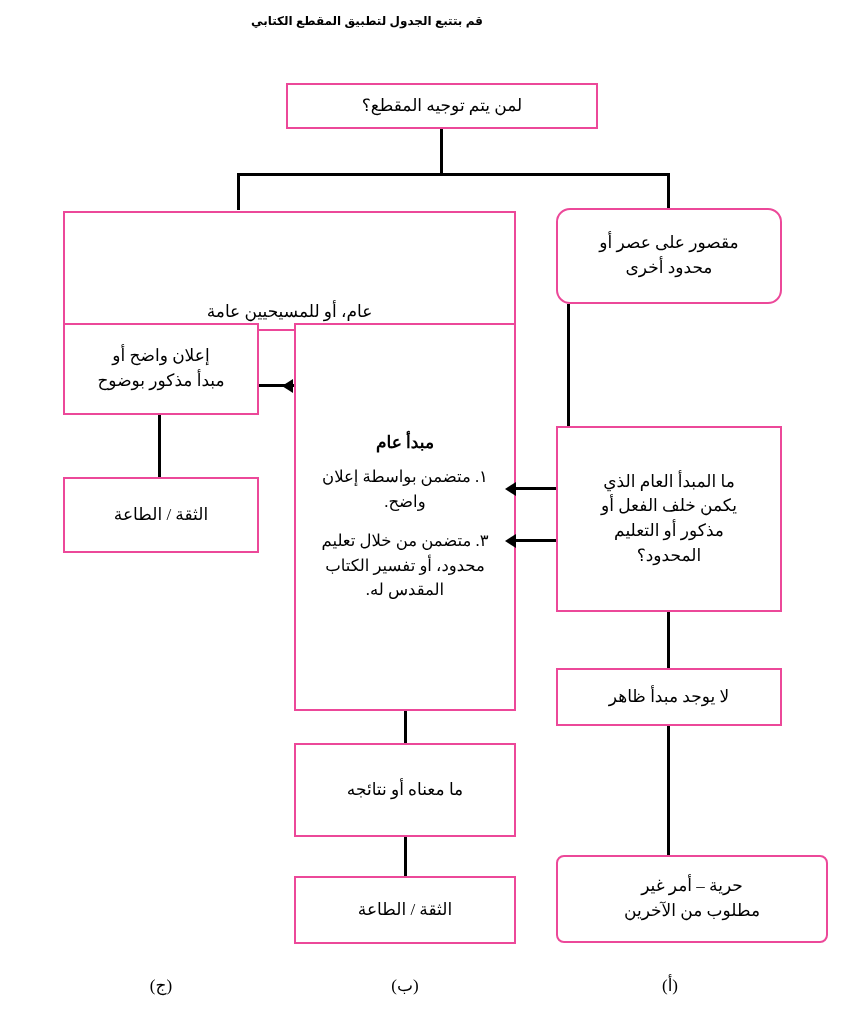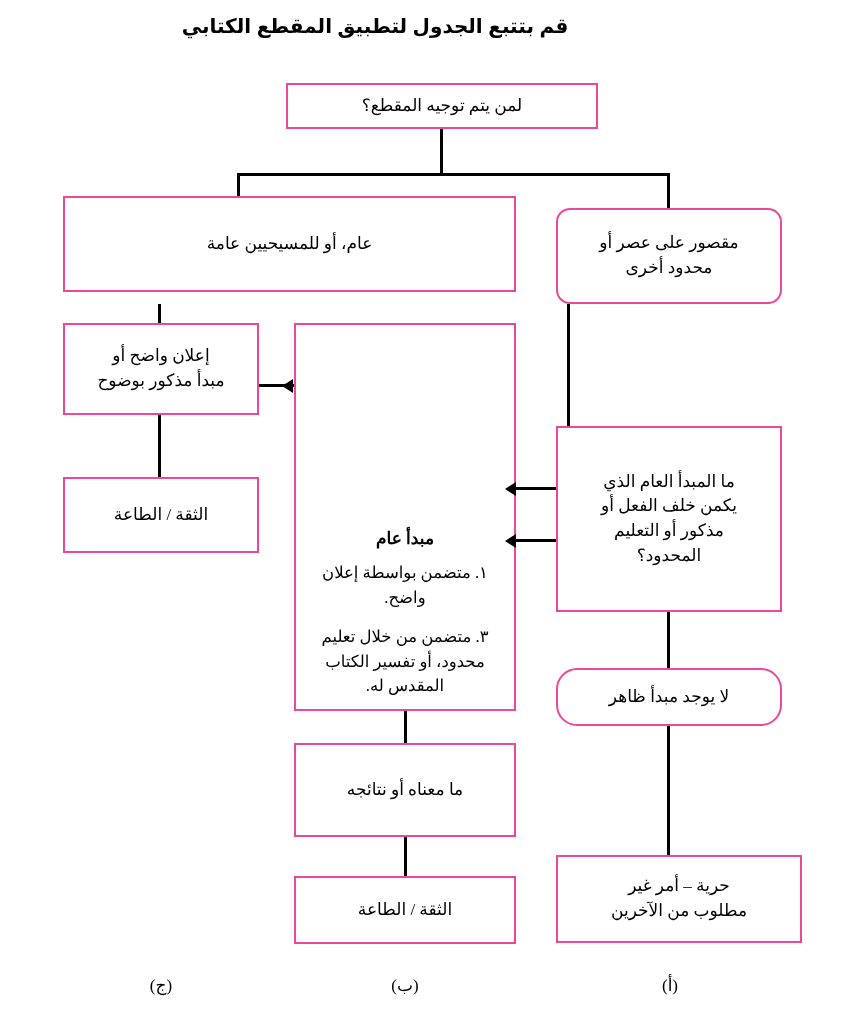--- a/index.html
+++ b/index.html
@@ -15,26 +15,26 @@
     color: #000000;
     overflow: hidden;
   }
   #flow-root {
     position: absolute;
     inset: 0;
   }
   .title {
     position: absolute;
     top: 14px;
-    left: 16px;
+    left: 8px;
     width: 718px;
     text-align: center;
     font-family: "Liberation Sans", "DejaVu Sans", sans-serif;
     font-weight: bold;
-    font-size: 20px;
+    font-size: 12px;
     letter-spacing: 0;
     direction: rtl;
   }
   .node {
     position: absolute;
     box-sizing: border-box;
     border: 2px solid #ec4899;
     background: #ffffff;
     display: flex;
     flex-direction: column;
@@ -46,21 +46,21 @@
     line-height: 1.45;
     padding: 4px 6px;
     z-index: 2;
   }
   .node .line {
     display: block;
     width: 100%;
   }
   .node.list {
     align-items: stretch;
-    justify-content: flex-end;
+    justify-content: center;
     padding: 10px 14px;
   }
   .node.list .head {
     text-align: center;
     font-weight: bold;
     font-size: 17px;
     margin-bottom: 10px;
   }
   .node.list .item {
     text-align: center;
@@ -102,21 +102,21 @@
 
   <div class="node" style="left:286px; top:83px; width:312px; height:46px;">
     <span class="line">لمن يتم توجيه المقطع؟</span>
   </div>
 
   <div class="seg" style="left:440px; top:129px; width:3px; height:46px;"></div>
   <div class="seg" style="left:237px; top:173px; width:433px; height:3px;"></div>
   <div class="seg" style="left:237px; top:173px; width:3px; height:37px;"></div>
   <div class="seg" style="left:667px; top:173px; width:3px; height:37px;"></div>
 
-  <div class="node" style="left:63px; top:196px; width:453px; height:96px;">
+  <div class="node" style="left:63px; top:211px; width:453px; height:120px;justify-content:flex-end;">
     <span class="line">عام، أو للمسيحيين عامة</span>
   </div>
 
   <div class="node" style="left:556px; top:208px; width:226px; height:96px;border-radius:14px;">
     <span class="line">مقصور على عصر أو</span>
     <span class="line">محدود أخرى</span>
   </div>
 
   <div class="seg" style="left:158px; top:304px; width:3px; height:20px;"></div>
 
@@ -150,27 +150,27 @@
   </div>
 
   <div class="seg" style="left:516px; top:487px; width:44px; height:3px;"></div>
   <div class="arrow left" style="left:505px; top:482px;"></div>
 
   <div class="seg" style="left:516px; top:539px; width:44px; height:3px;"></div>
   <div class="arrow left" style="left:505px; top:534px;"></div>
 
   <div class="seg" style="left:667px; top:612px; width:3px; height:57px;"></div>
 
-  <div class="node" style="left:556px; top:668px; width:226px; height:58px;border-radius:21px;">
+  <div class="node" style="left:556px; top:668px; width:226px; height:58px;">
     <span class="line">لا يوجد مبدأ ظاهر</span>
   </div>
 
   <div class="seg" style="left:667px; top:726px; width:3px; height:130px;"></div>
 
-  <div class="node" style="left:556px; top:855px; width:246px; height:88px;">
+  <div class="node" style="left:556px; top:855px; width:272px; height:88px;border-radius:8px;">
     <span class="line">حرية – أمر غير</span>
     <span class="line">مطلوب من الآخرين</span>
   </div>
 
   <div class="seg" style="left:404px; top:711px; width:3px; height:33px;"></div>
 
   <div class="node" style="left:294px; top:743px; width:222px; height:94px;">
     <span class="line">ما معناه أو نتائجه</span>
   </div>
 

